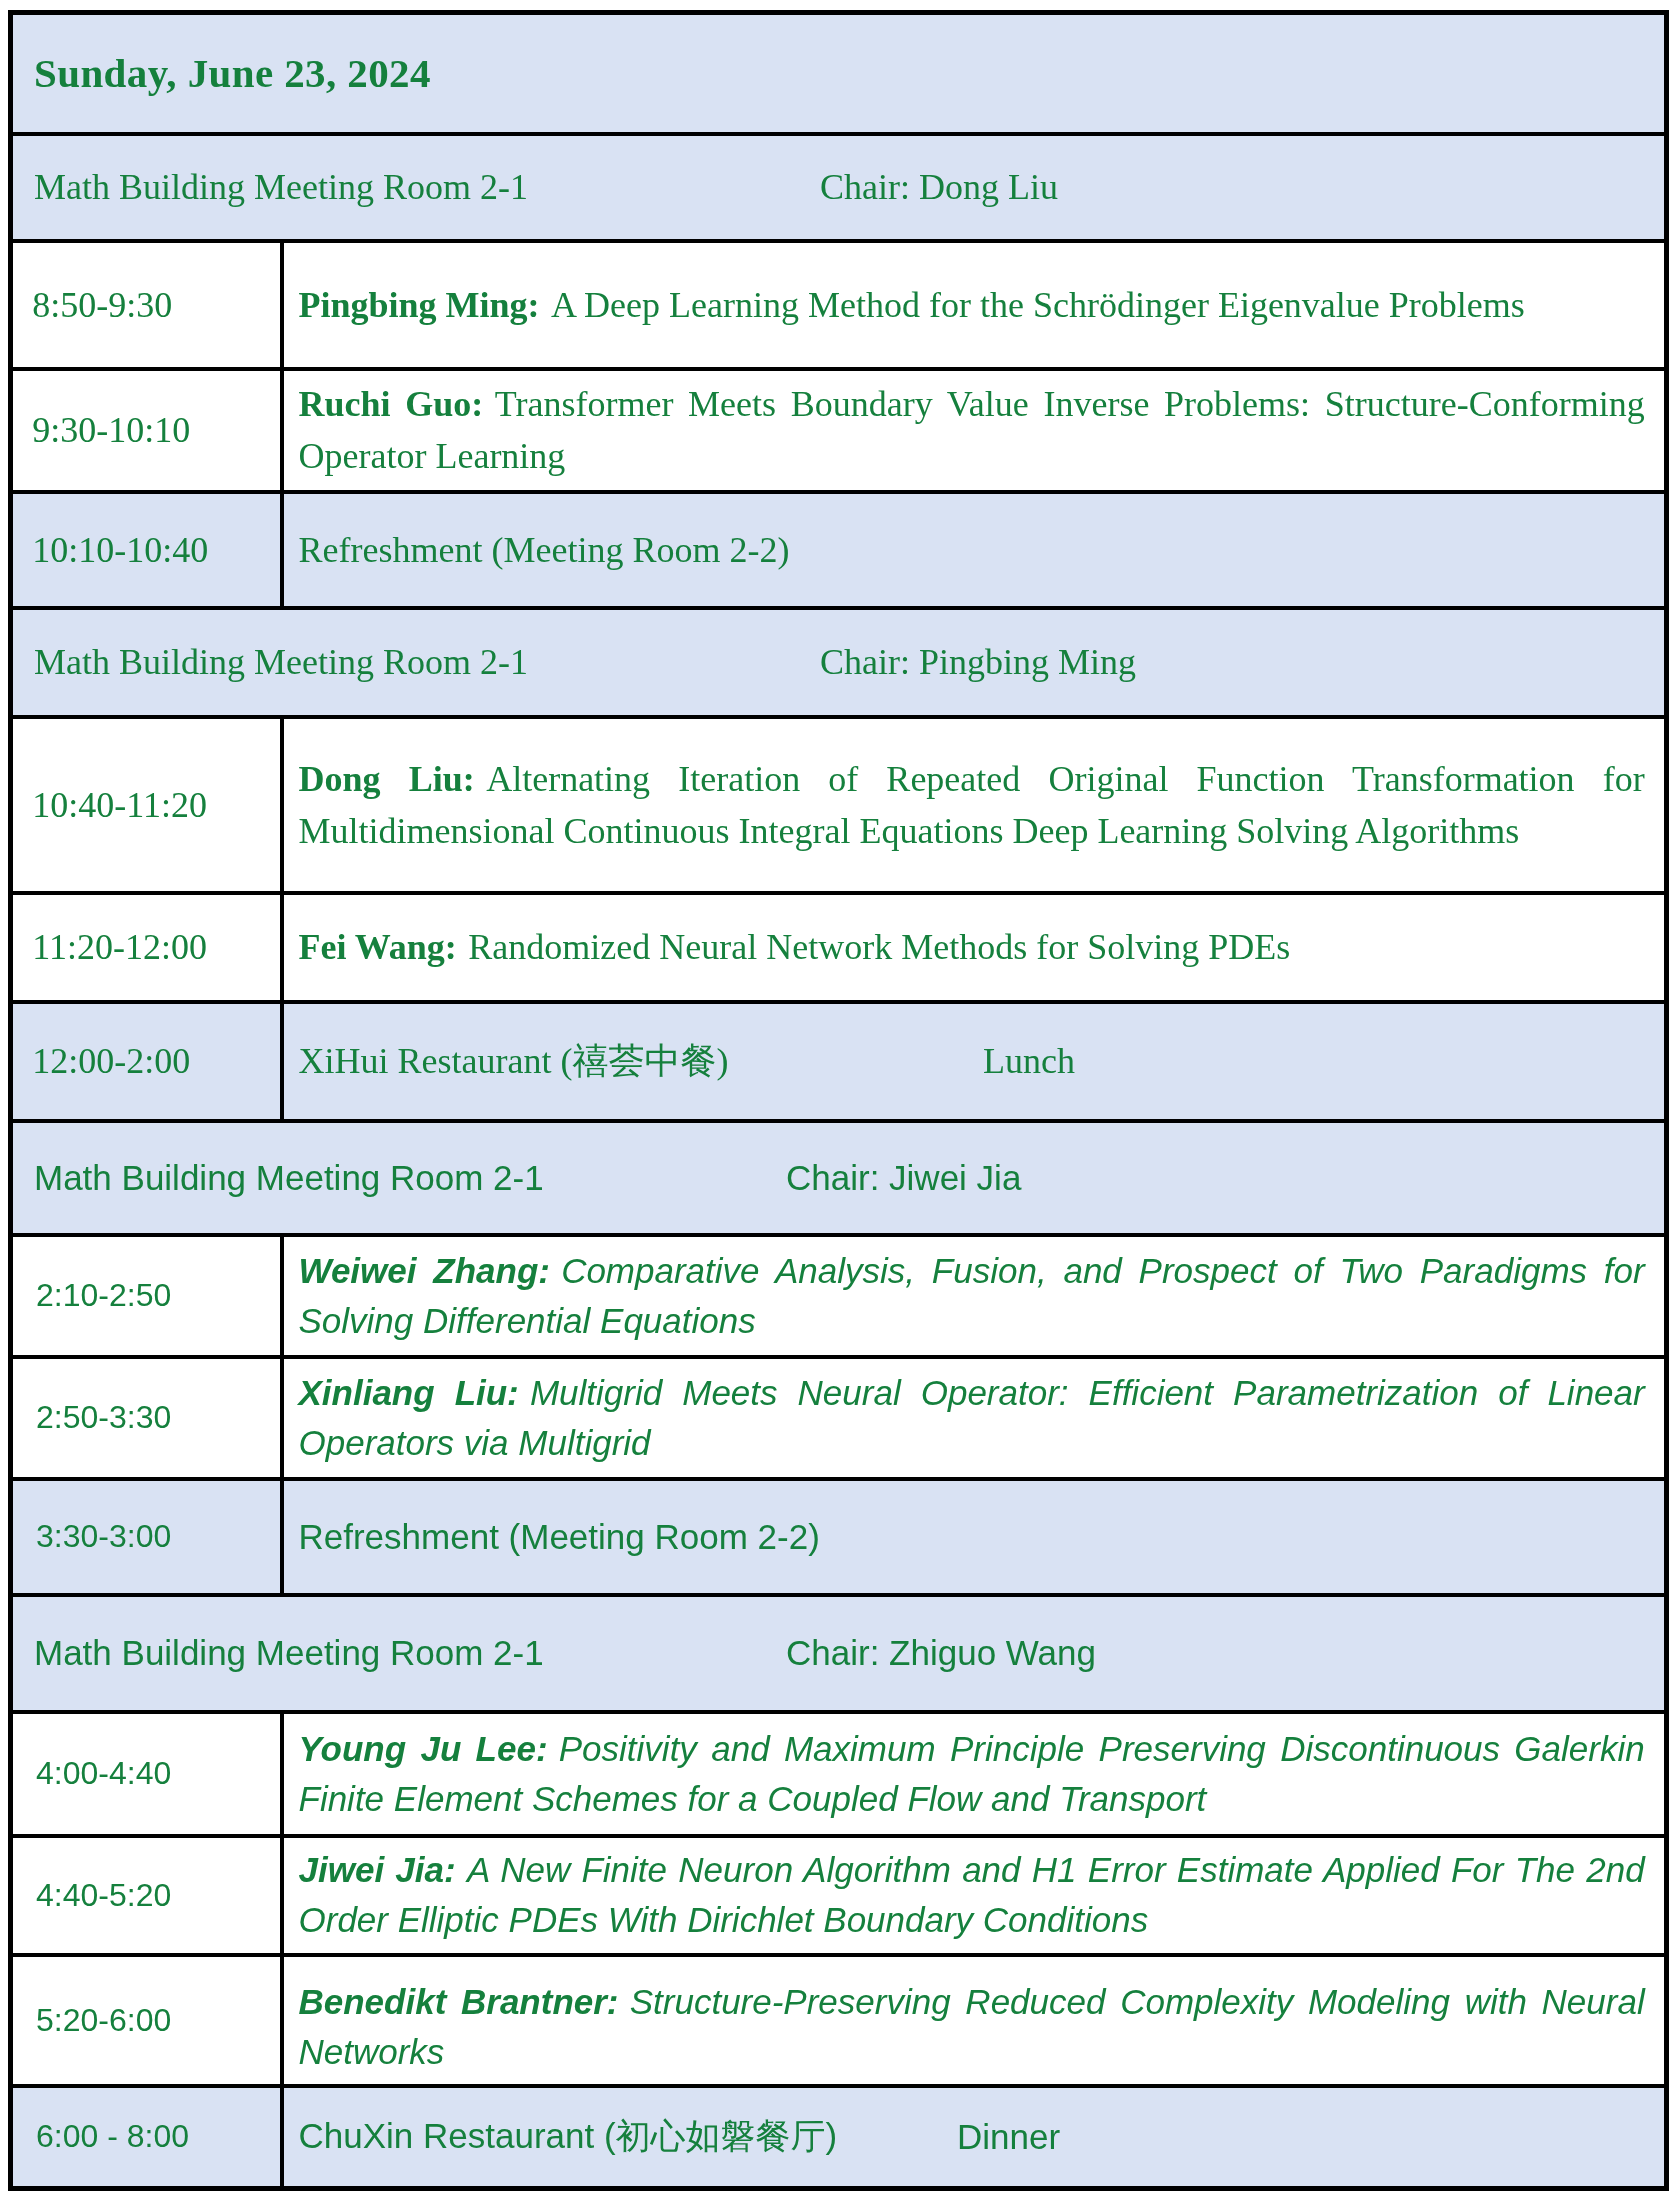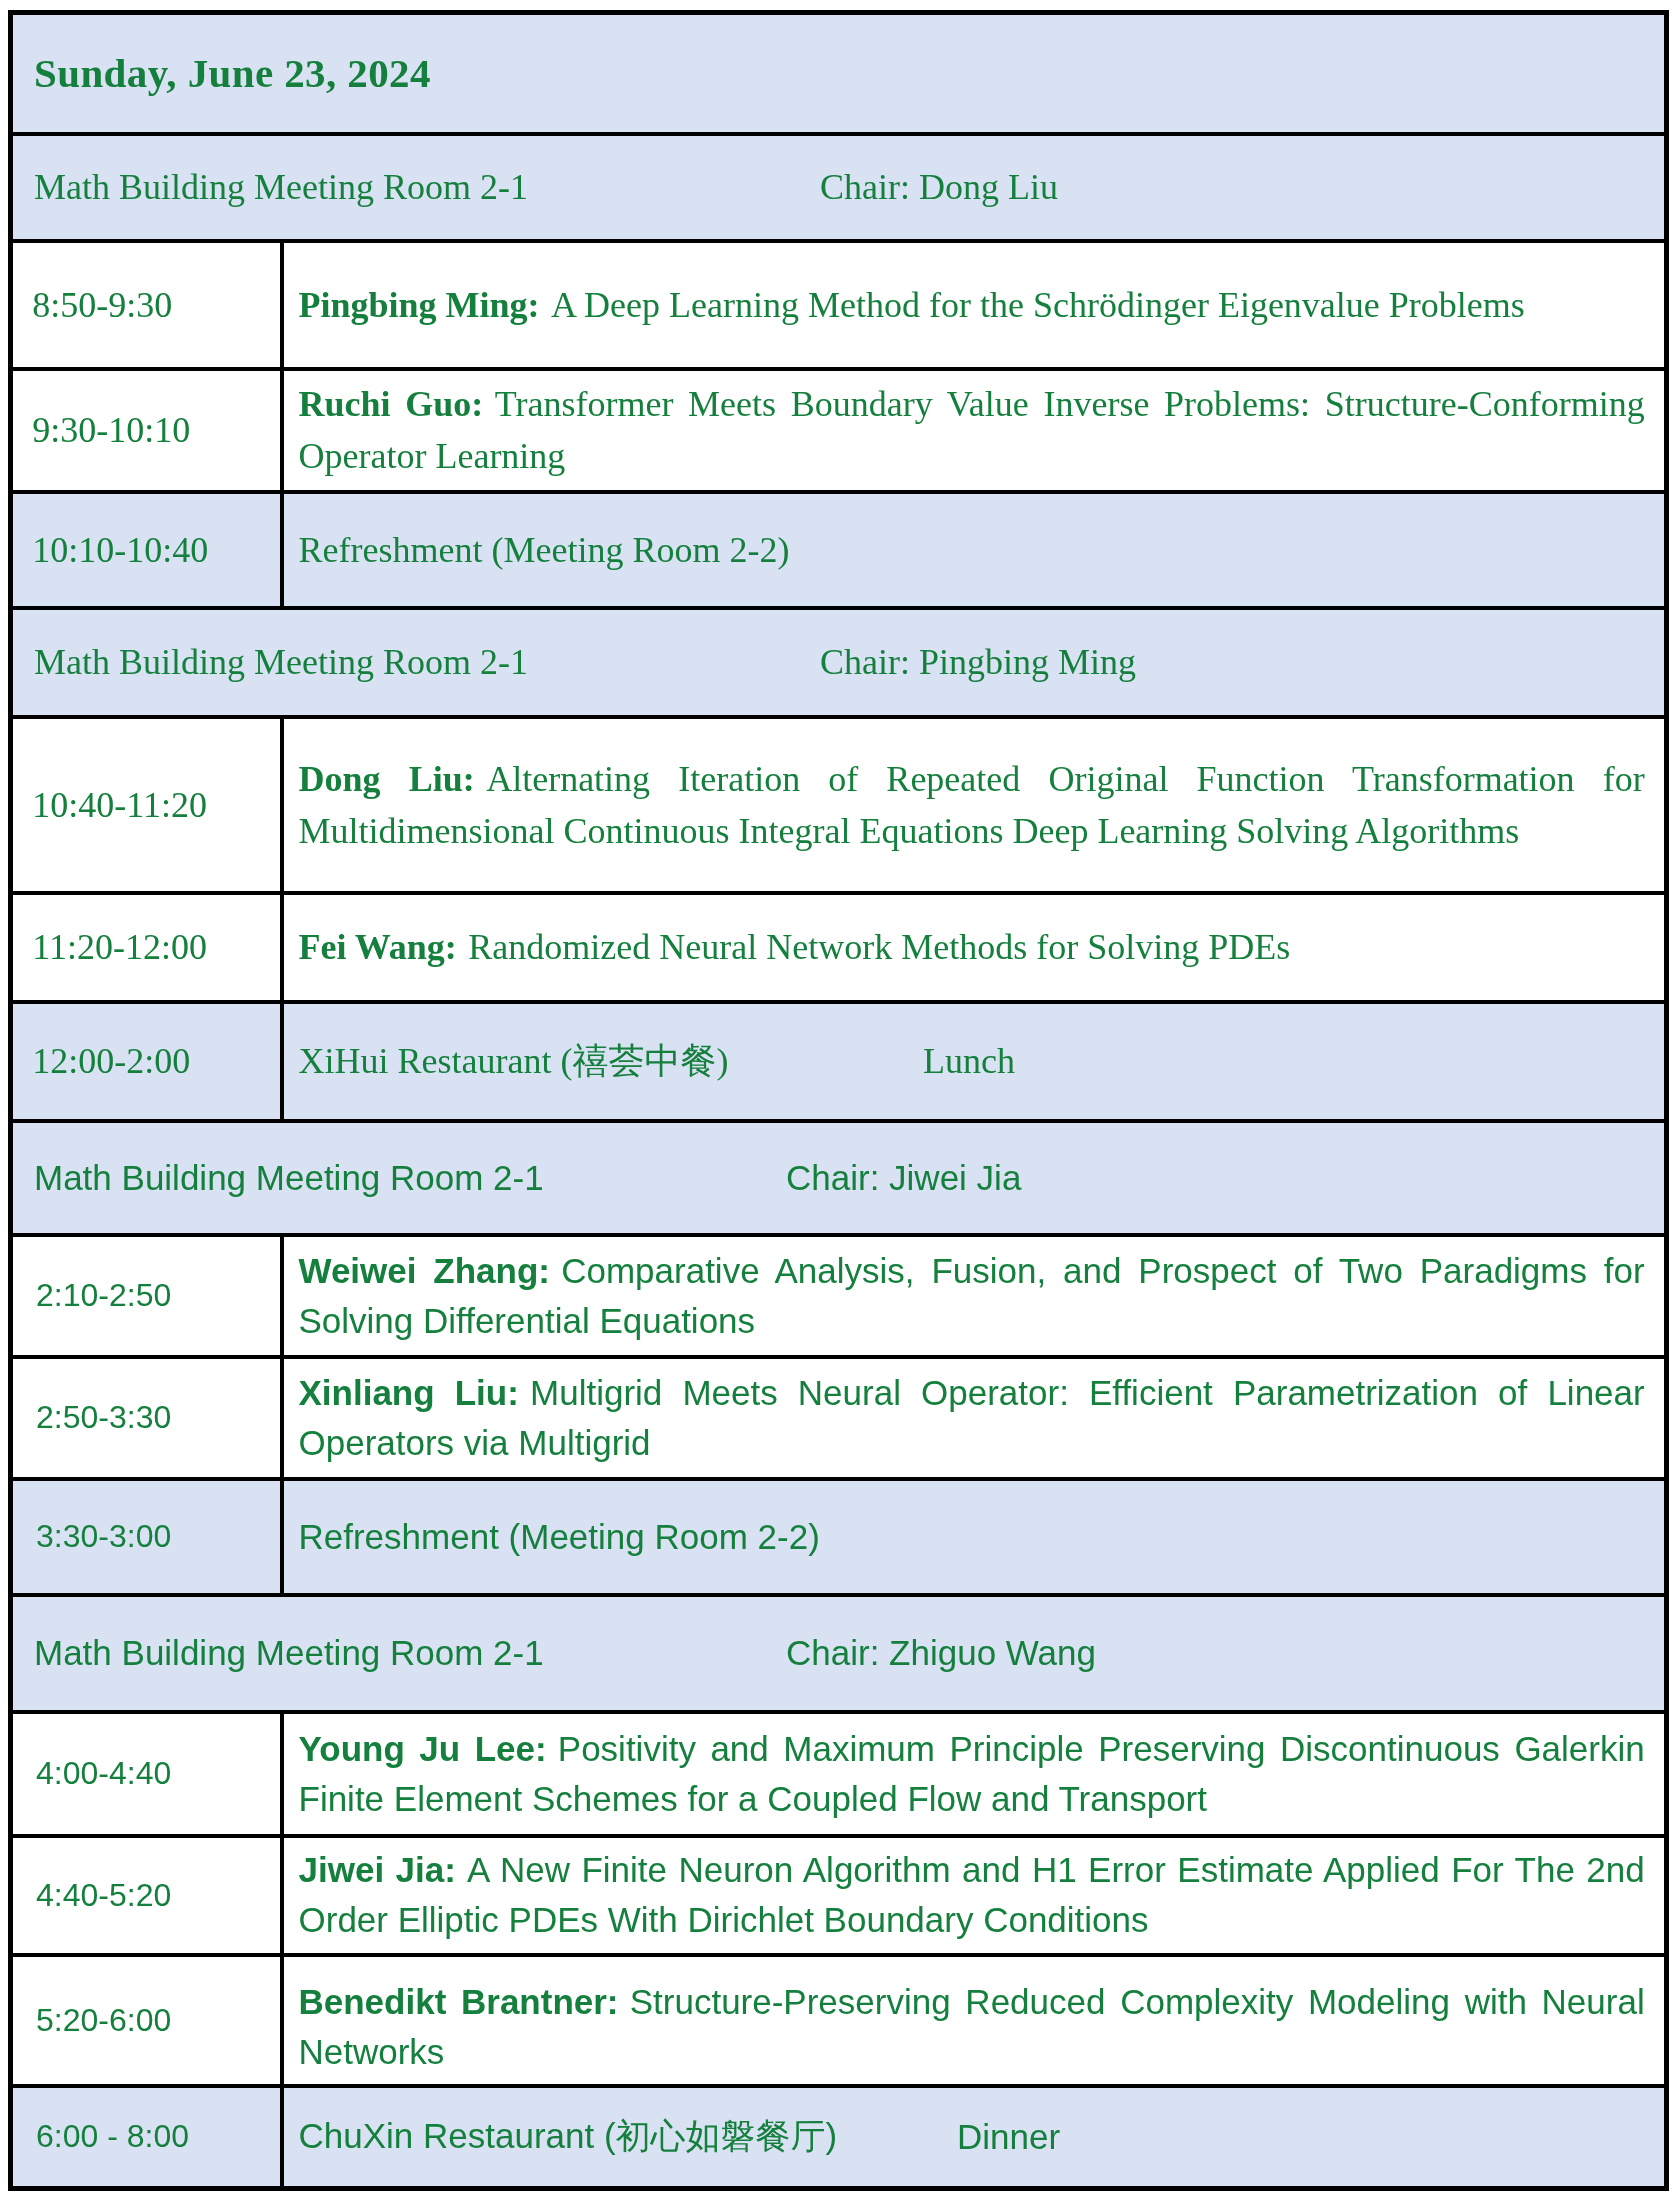--- a/index.html
+++ b/index.html
@@ -85,21 +85,21 @@
     flex-direction: column;
     justify-content: center;
     padding: 6.4px 19.3px 6.4px 14.5px;
     box-sizing: border-box;
     min-width: 0;
   }
   .talk-text {
     text-align: justify;
   }
   .serif .talk-text { font-size: 36px; line-height: 52px; }
-  .sans  .talk-text { font-size: 35px; line-height: 50px; }
+  .sans  .talk-text { font-size: 35px; line-height: 50px; font-style: italic; }
   .speaker { font-weight: bold; margin-right: 0.32em; }
 
   .break-label { }
   .serif .break-label, .serif .venue-label { font-size: 36px; }
   .sans  .break-label, .sans  .venue-label { font-size: 35px; }
 
   .meal-label {
     position: absolute;
     top: 50%;
     transform: translateY(-50%);
@@ -178,21 +178,21 @@
       </div>
     </div>
 
     <div class="row shaded serif" style="height:119px">
       <div class="time-cell">
         <span>12:00-2:00</span>
       </div>
       <div class="content-cell">
         <span class="venue-label">XiHui Restaurant (禧荟中餐)</span>
       </div>
-      <span class="meal-label" style="left:910px">Lunch</span>
+      <span class="meal-label" style="left:970px">Lunch</span>
     </div>
 
     <div class="row shaded sans" style="height:114px">
       <div class="session-cell">
         <span class="room-label">Math Building Meeting Room 2-1</span>
         <span class="chair-label">Chair: Jiwei Jia</span>
       </div>
     </div>
 
     <div class="row sans" style="height:122px">

